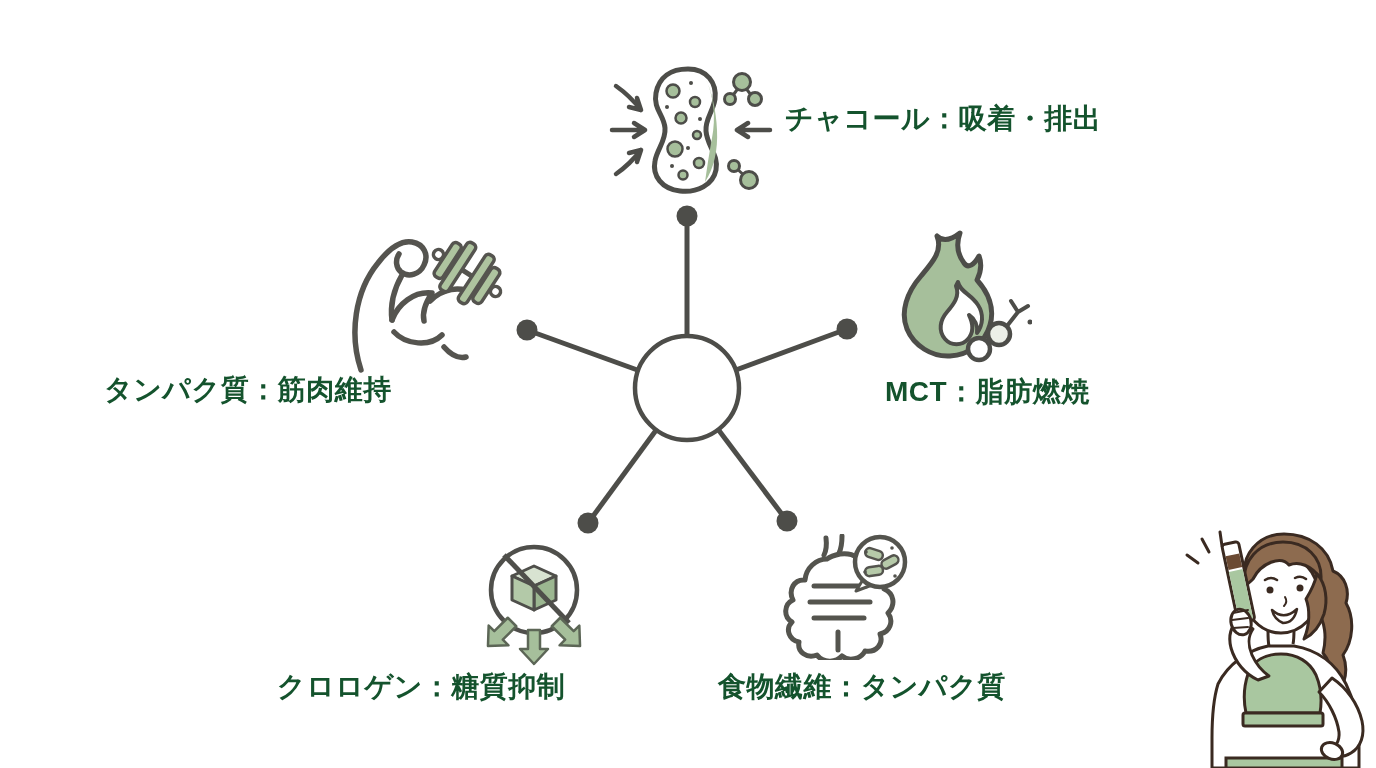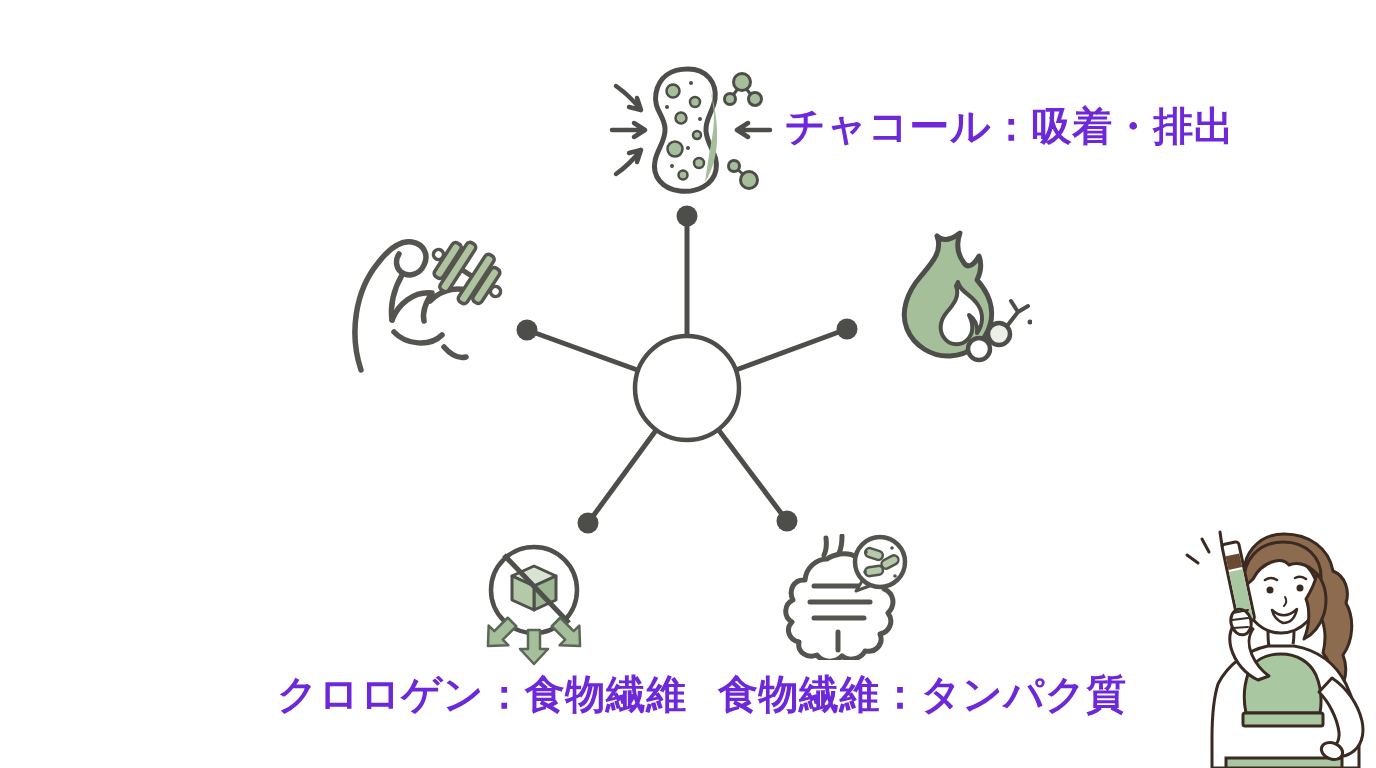--- a/index.html
+++ b/index.html
@@ -3,22 +3,22 @@
 <meta charset="utf-8">
 <style>
   html,body{margin:0;padding:0;background:#ffffff;}
   .canvas{
     position:relative;width:1376px;height:768px;background:#ffffff;
     overflow:hidden;font-family:"Liberation Sans",sans-serif;
   }
   .hub-svg{position:absolute;left:0;top:0;}
   .icon{position:absolute;}
   .node-label{
-    position:absolute;font-weight:700;font-size:40px;line-height:1.1;
-    color:#6d28d9;white-space:nowrap;letter-spacing:0.5px;
+    position:absolute;font-weight:700;font-size:28px;line-height:1.1;
+    color:#14532d;white-space:nowrap;letter-spacing:0.5px;
   }
   .label-charcoal{left:785px;top:104px;}
   .label-mct{left:885px;top:377px;}
   .label-protein{left:104px;top:375px;}
   .label-chlorogen{left:277px;top:672px;}
   .label-fiber{left:718px;top:672px;}
   .ic-charcoal{left:608px;top:62px;}
   .ic-flame{left:876px;top:229px;}
   .ic-muscle{left:345px;top:228px;}
   .ic-sugar{left:474px;top:538px;}
@@ -200,16 +200,18 @@
     <g>
       <ellipse cx="81" cy="100" rx="10" ry="13" transform="rotate(-14 81 100)" fill="#ffffff" stroke="#3a2a21" stroke-width="3"></ellipse>
       <path d="M73,91 L88,88 M72,98 L88,96 M73,106 L88,105" fill="none" stroke="#3a2a21" stroke-width="2" stroke-linecap="round"></path>
     </g>
     <path d="M49,30 L42,17 M62,24 L60,10 M38,41 L27,33" fill="none" stroke="#3a2a21" stroke-width="3" stroke-linecap="round"></path>
     <path d="M172,156 C187,166 198,182 202,199 C205,213 201,225 191,231 C183,236 173,236 167,230 C175,227 180,219 179,210 C177,196 169,180 159,170 Z" fill="#ffffff" stroke="#3a2a21" stroke-width="3" stroke-linejoin="round"></path>
     <ellipse cx="172" cy="229" rx="11" ry="8" transform="rotate(22 172 229)" fill="#ffffff" stroke="#3a2a21" stroke-width="3"></ellipse>
   </svg>
 
   <div class="node-label label-charcoal">チャコール：吸着・排出</div>
-  <div class="node-label label-chlorogen">クロロゲン：食物繊維</div>
+  <div class="node-label label-mct">MCT：脂肪燃焼</div>
+  <div class="node-label label-protein">タンパク質：筋肉維持</div>
+  <div class="node-label label-chlorogen">クロロゲン：糖質抑制</div>
   <div class="node-label label-fiber">食物繊維：タンパク質</div>
 
 </div>
 
 </body></html>

